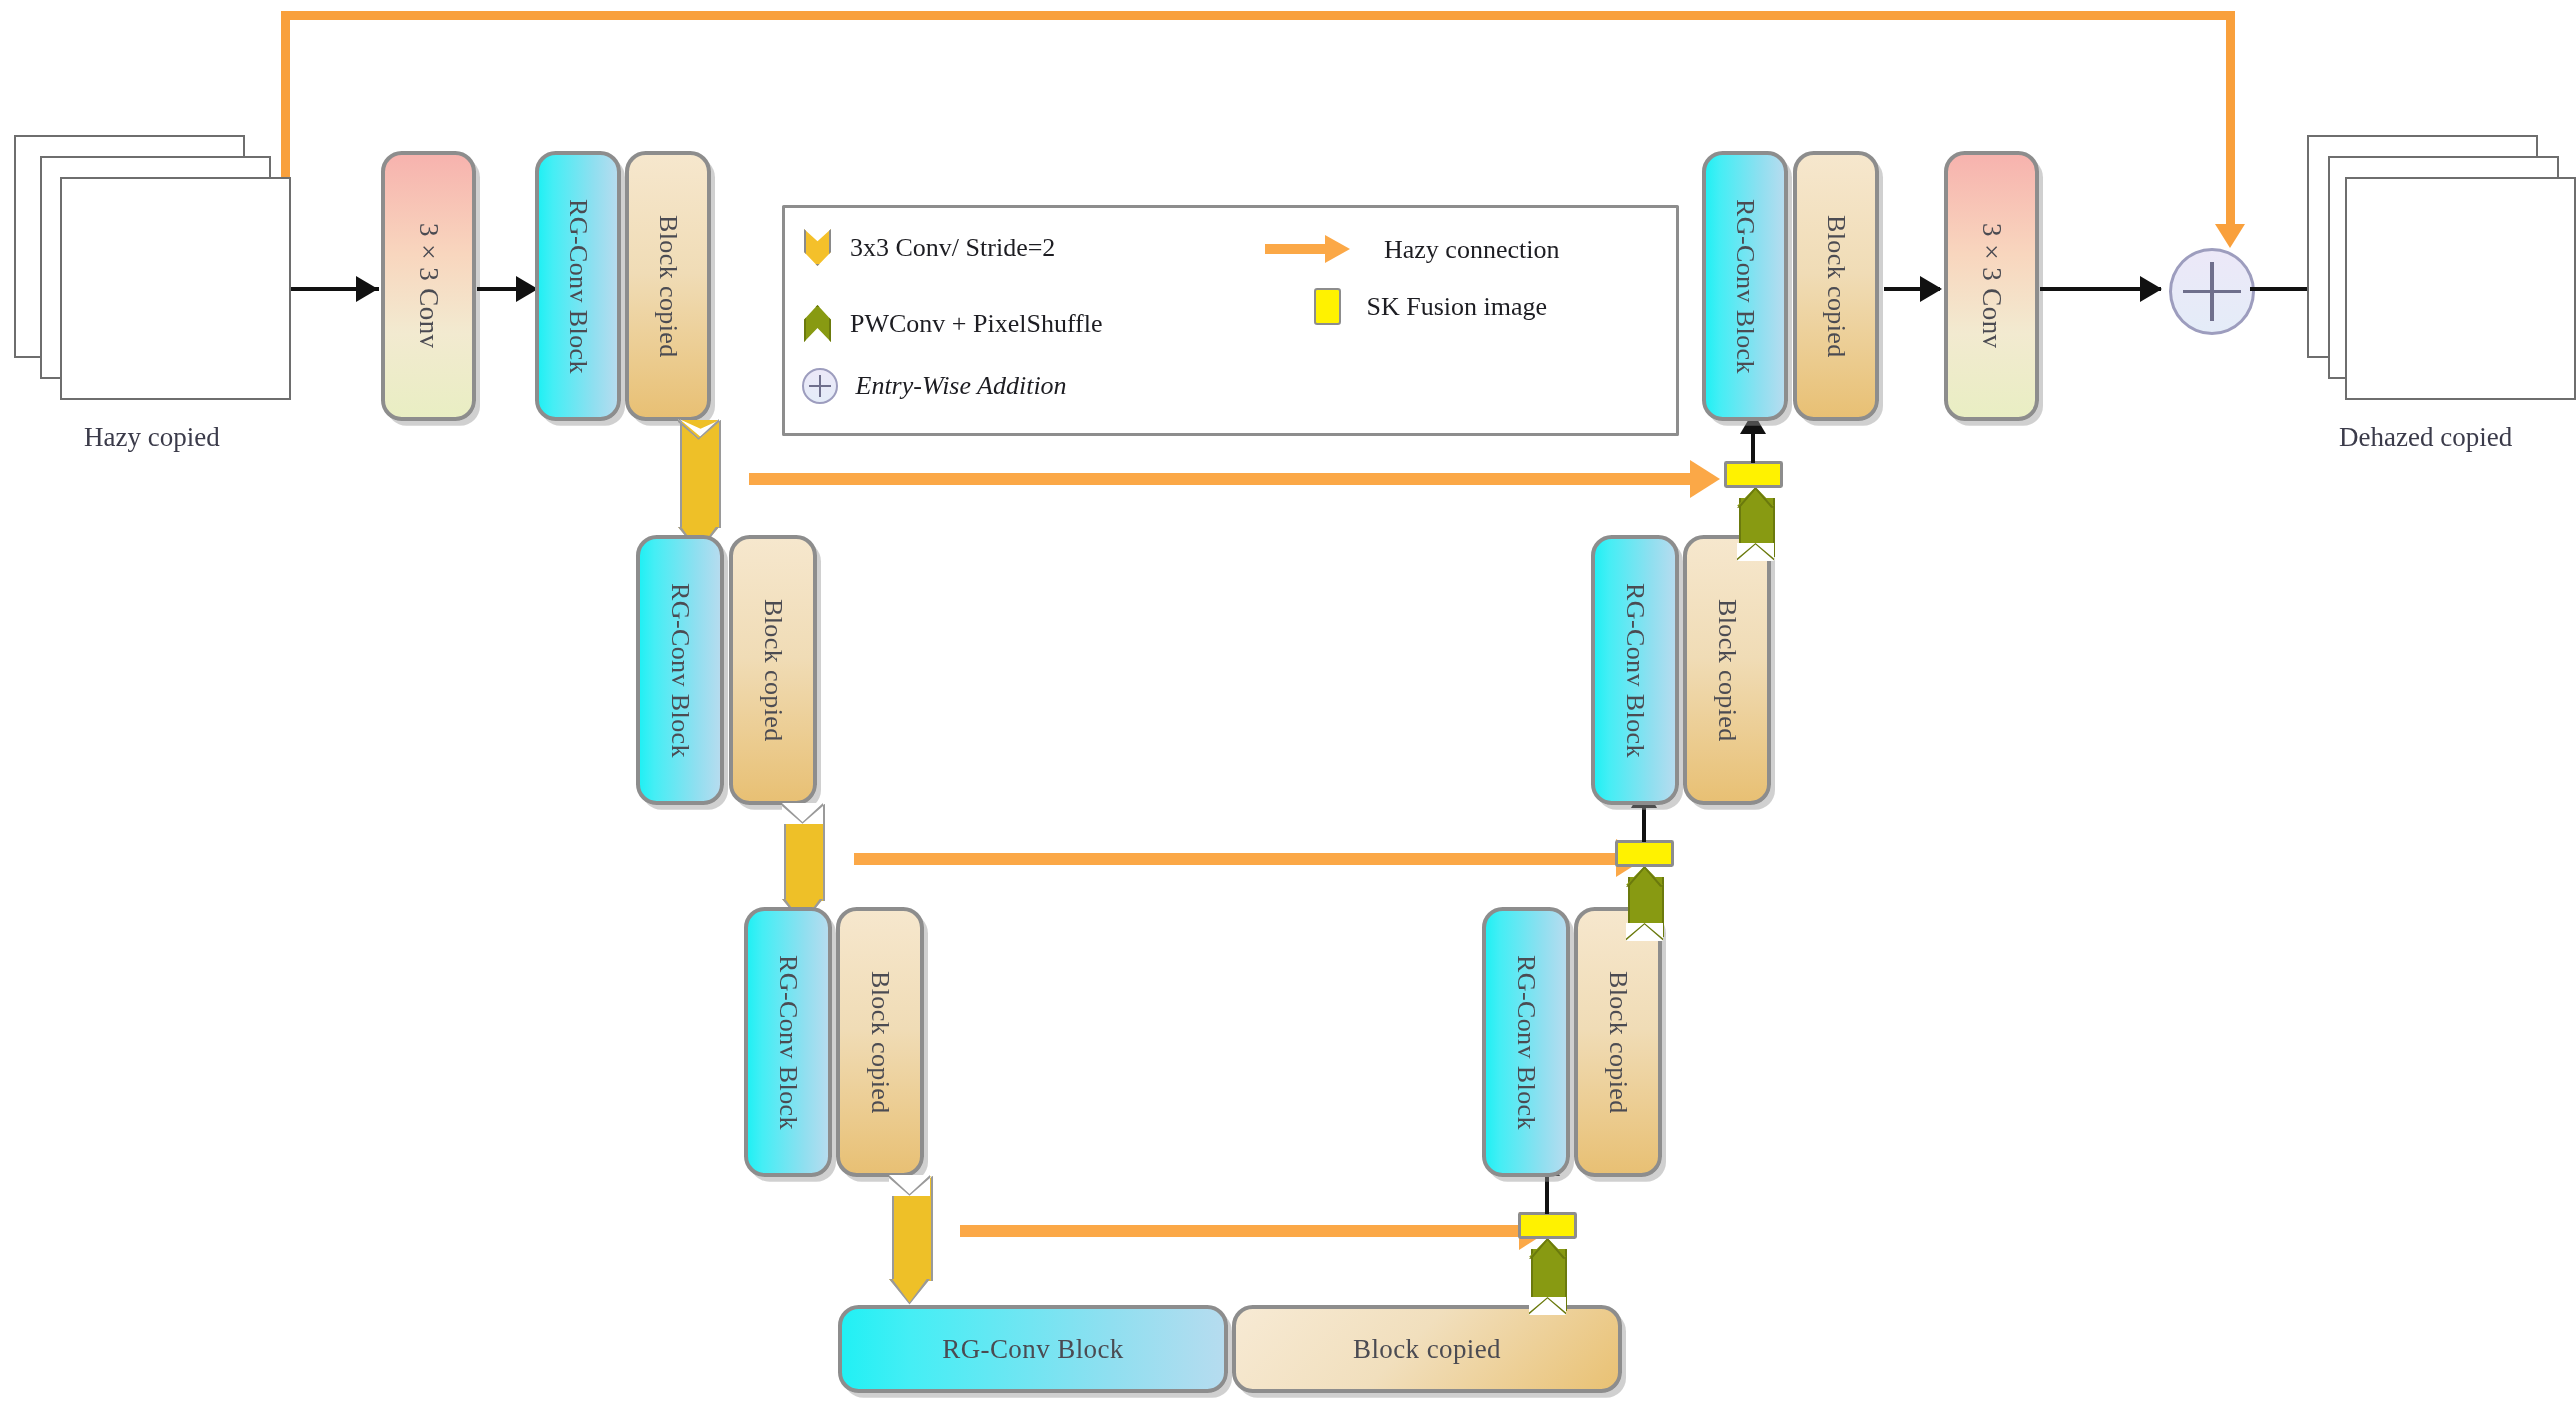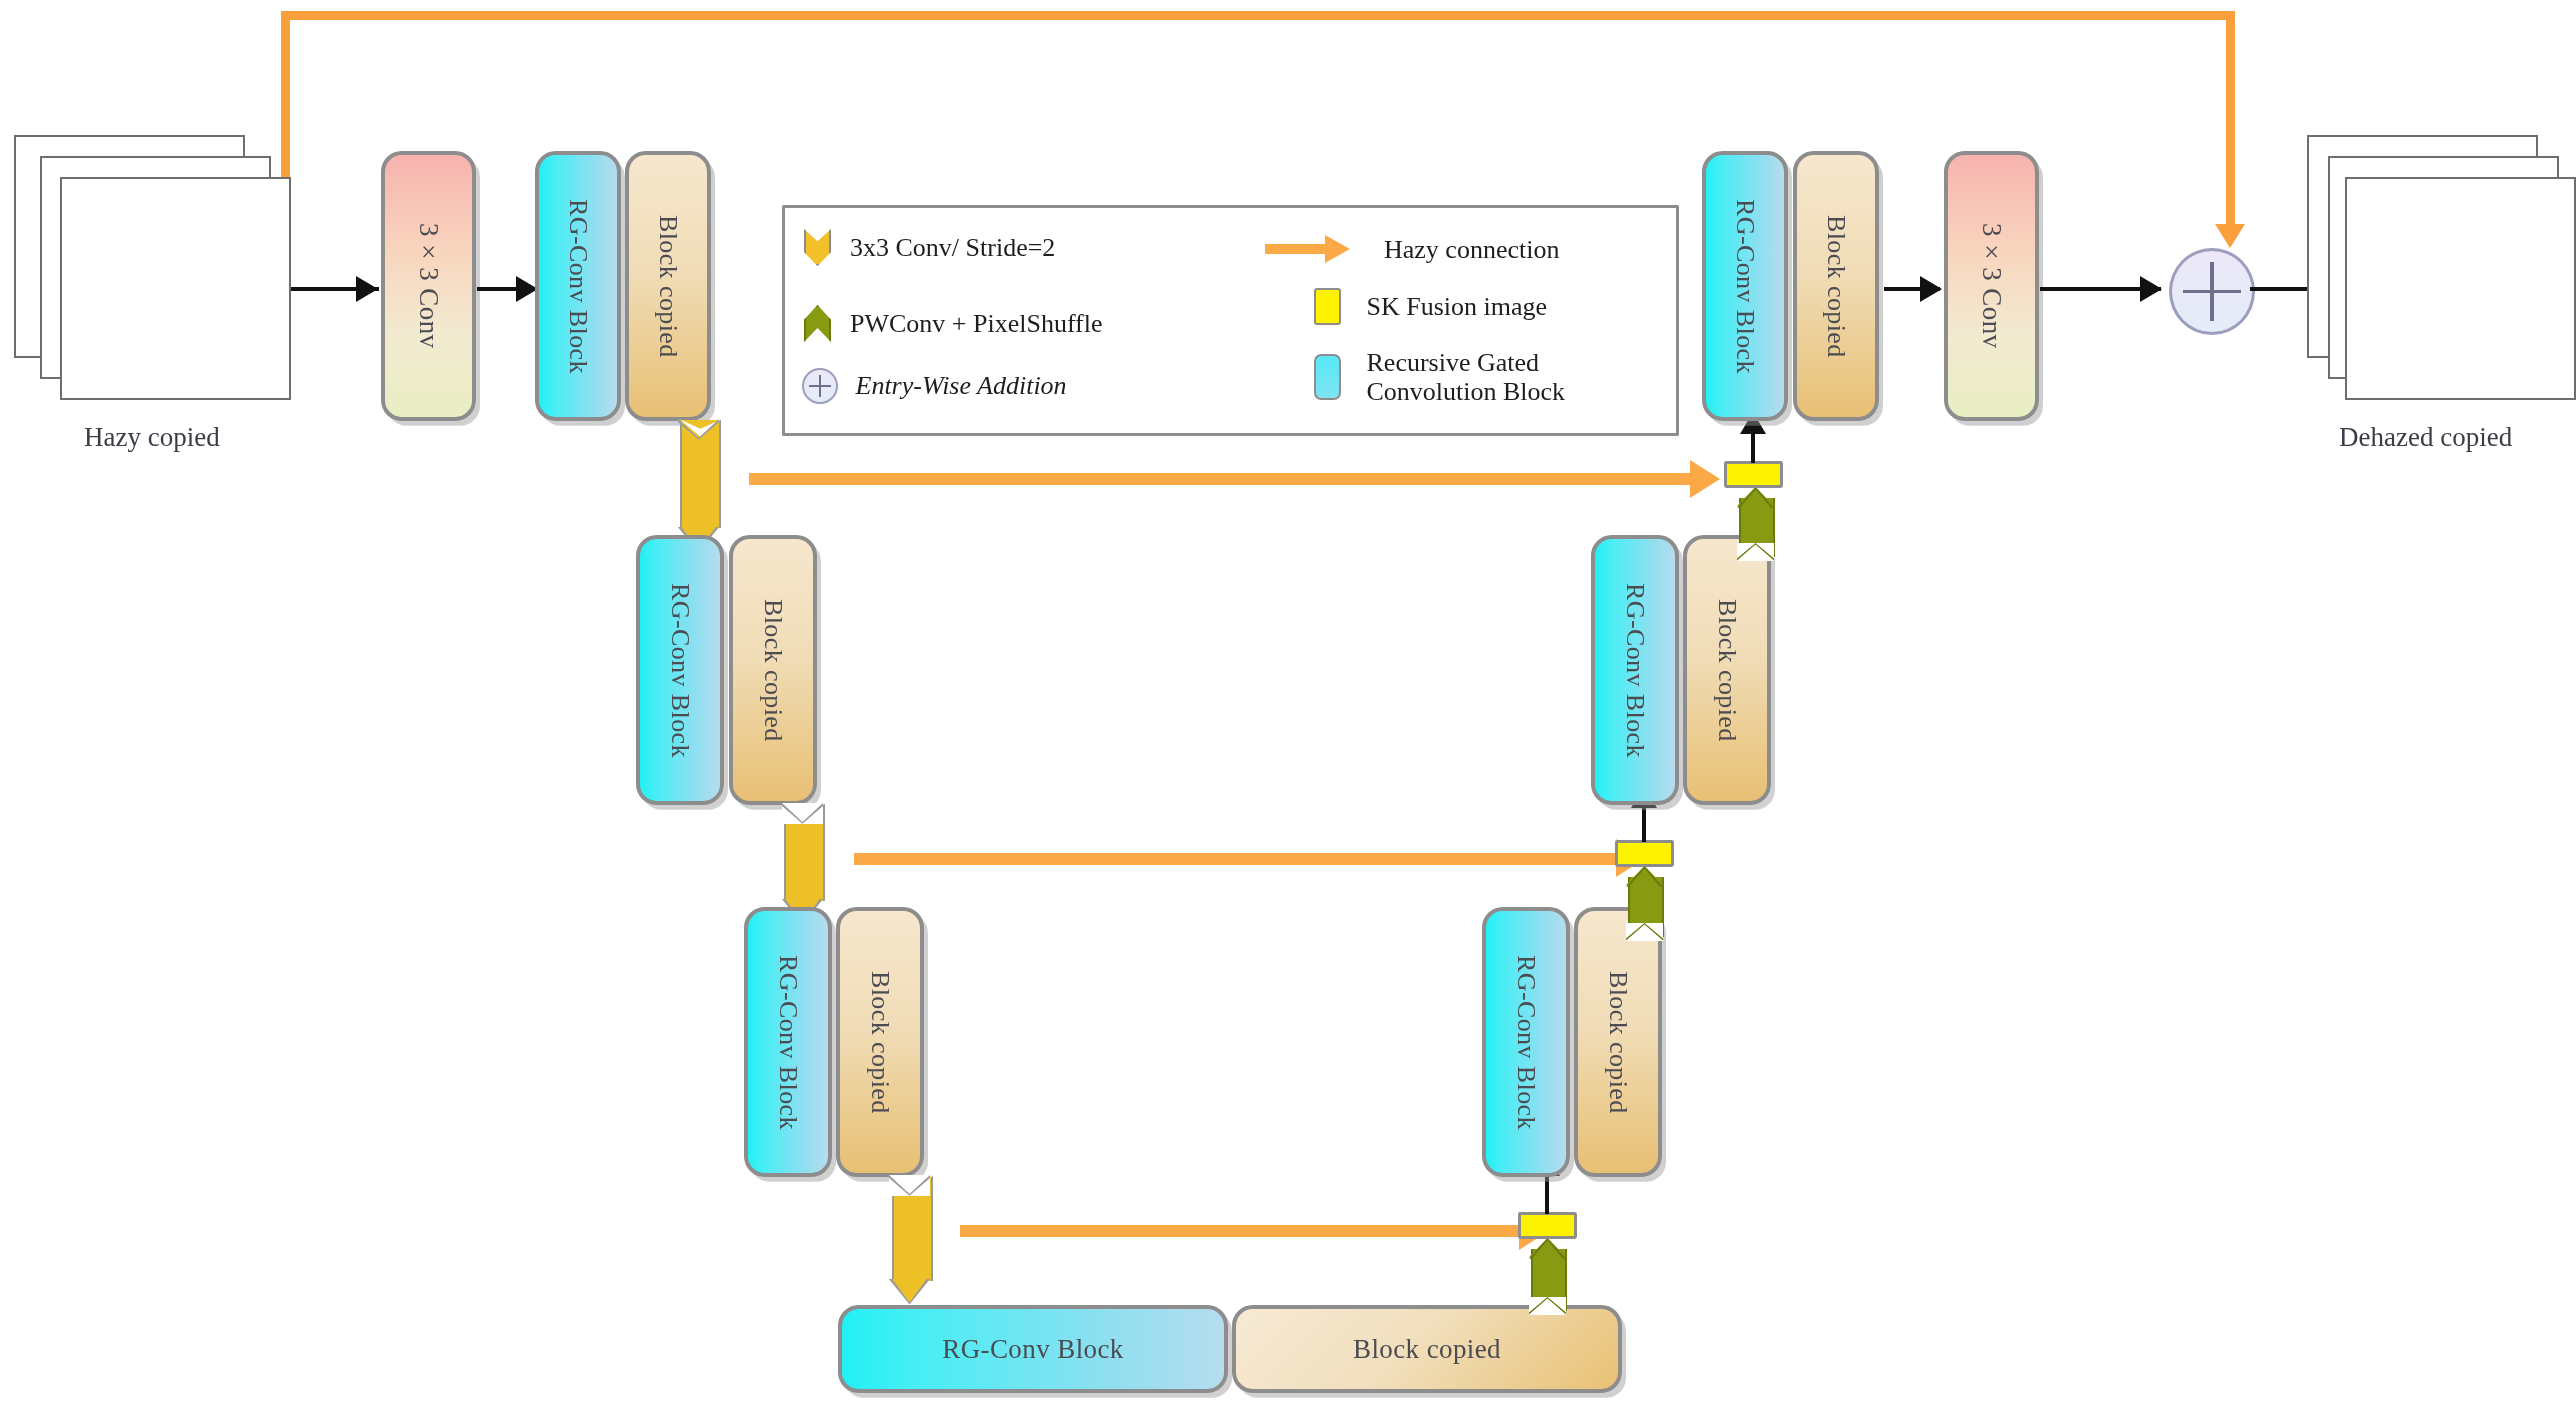--- a/index.html
+++ b/index.html
@@ -144,25 +144,20 @@
     <span class="icoArr">
         <i class="bar"></i>
         <i class="hd"></i>
       </span>
     <span class="lgTxt" style="margin-left:27px;">Hazy connection</span>
   </div>
   <div class="lgRow" style="left:1314px;top:288px;">
     <span class="icoSk"></span>
     <span class="lgTxt" style="margin-left:25.5px;">SK Fusion image</span>
   </div>
-  <div class="lgRow" style="left:1314px;top:348px;">
-    <span class="icoRg"></span>
-    <span class="lgTxt" style="margin-left:25.5px;">Recursive Gated
-Convolution Block</span>
-  </div>
 
   <div class="blk vert cyan shadow" style="left:636px;top:535px;width:88px;height:270px;font-size:26px;">
     <span class="lbl">RG-Conv
 Block</span>
   </div>
   <div class="blk vert tan shadow" style="left:729px;top:535px;width:88px;height:270px;font-size:26px;">
     <span class="lbl">Block copied</span>
   </div>
 
   <div class="ds" style="left:784px;top:804px;width:37px;height:97px;"></div>

